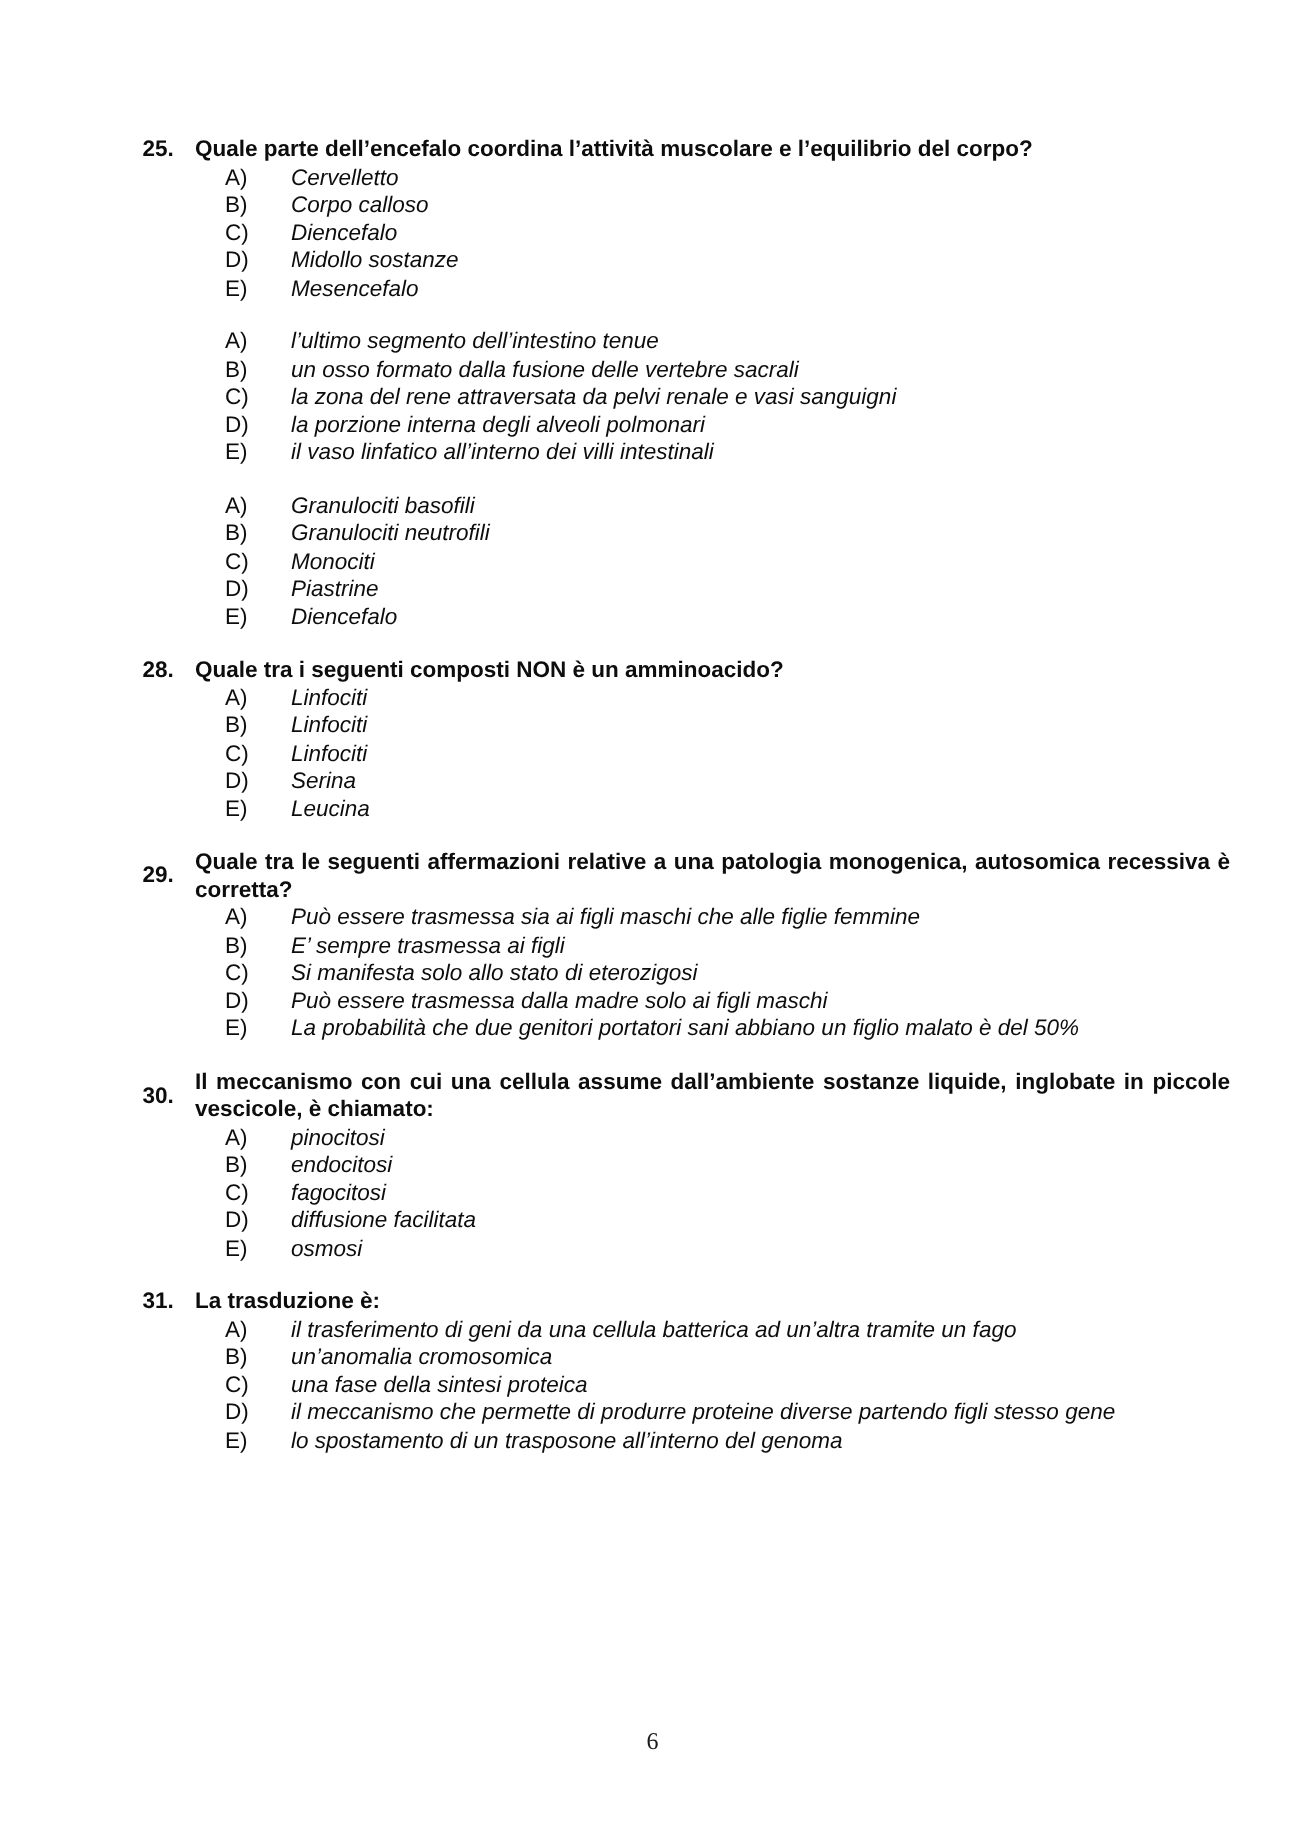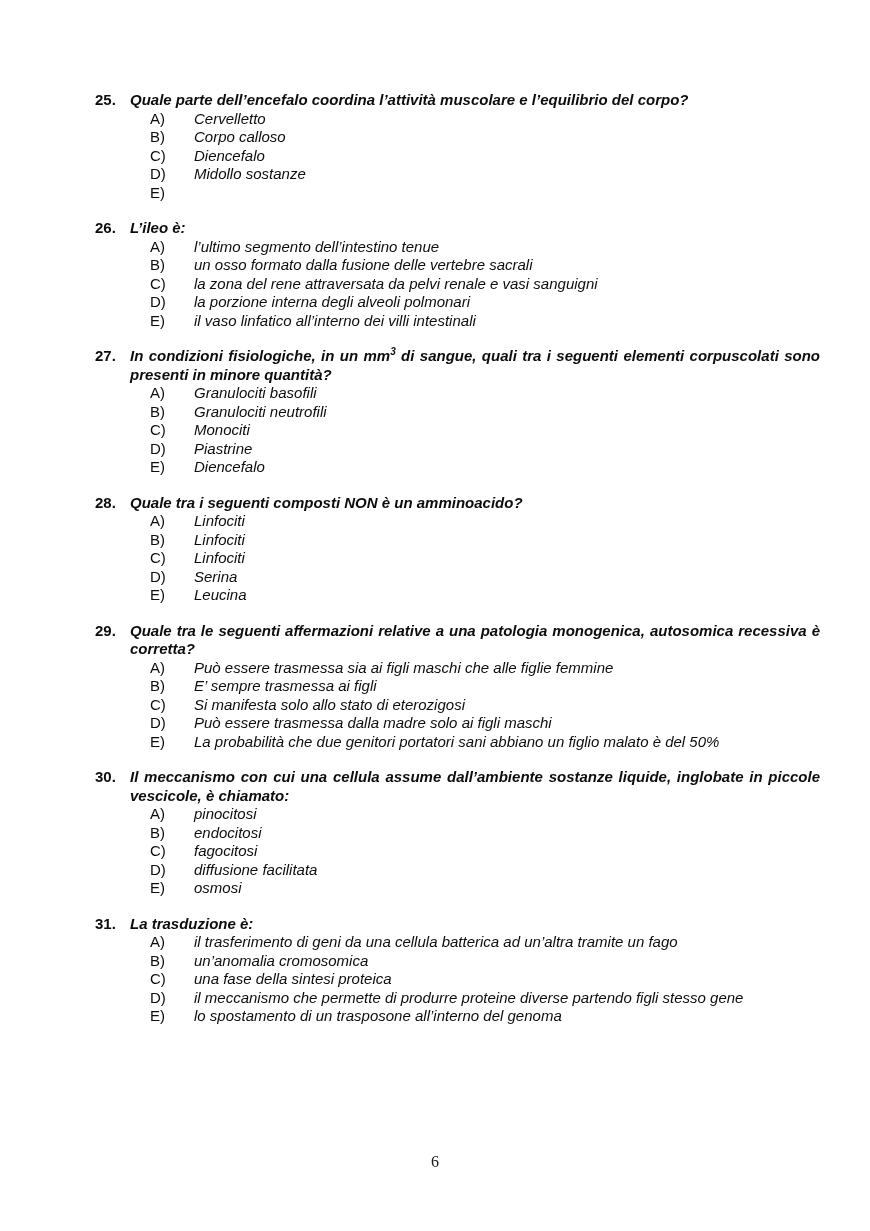--- a/index.html
+++ b/index.html
@@ -15,30 +15,29 @@
     line-height: 18.5px;
     overflow: hidden;
   }
   .content {
     position: absolute;
     top: 91px;
     left: 95px;
     right: 50px;
   }
   .question { margin-bottom: 17px; }
-  .q-head { display: flex; font-weight: bold; }
+  .q-head { display: flex; font-weight: bold; align-items: center; }
   .q-num {
     flex: 0 0 35px;
     font-weight: bold;
   }
   .q-stem {
     flex: 1;
     text-align: justify;
     font-weight: bold;
-    font-style: italic;
   }
   .q-stem sup {
     font-size: 10px;
     line-height: 0;
     vertical-align: super;
   }
   .option { display: flex; padding-left: 55px; }
   .opt-letter { flex: 0 0 44px; }
   .opt-text { flex: 1; font-style: italic; }
   .footer {
@@ -74,28 +73,25 @@
       <div class="option">
         <span class="opt-letter">C)</span>
         <span class="opt-text">Diencefalo</span>
       </div>
       <div class="option">
         <span class="opt-letter">D)</span>
         <span class="opt-text">Midollo sostanze</span>
       </div>
       <div class="option">
         <span class="opt-letter">E)</span>
-      </div>
-    </div>
-
-    <div class="question">
-      <div class="q-head">
-        <span class="q-num">26.</span>
-        <span class="q-stem">L’ileo è:</span>
-      </div>
+        <span class="opt-text">Mesencefalo</span>
+      </div>
+    </div>
+
+    <div class="question">
       <div class="option">
         <span class="opt-letter">A)</span>
         <span class="opt-text">l’ultimo segmento dell’intestino tenue</span>
       </div>
       <div class="option">
         <span class="opt-letter">B)</span>
         <span class="opt-text">un osso formato dalla fusione delle vertebre sacrali</span>
       </div>
       <div class="option">
         <span class="opt-letter">C)</span>
@@ -105,24 +101,20 @@
         <span class="opt-letter">D)</span>
         <span class="opt-text">la porzione interna degli alveoli polmonari</span>
       </div>
       <div class="option">
         <span class="opt-letter">E)</span>
         <span class="opt-text">il vaso linfatico all’interno dei villi intestinali</span>
       </div>
     </div>
 
     <div class="question">
-      <div class="q-head">
-        <span class="q-num">27.</span>
-        <span class="q-stem"><span>In condizioni fisiologiche, in un mm</span><sup>3</sup><span> di sangue, quali tra i seguenti elementi corpuscolati sono presenti in minore quantità?</span></span>
-      </div>
       <div class="option">
         <span class="opt-letter">A)</span>
         <span class="opt-text">Granulociti basofili</span>
       </div>
       <div class="option">
         <span class="opt-letter">B)</span>
         <span class="opt-text">Granulociti neutrofili</span>
       </div>
       <div class="option">
         <span class="opt-letter">C)</span>

